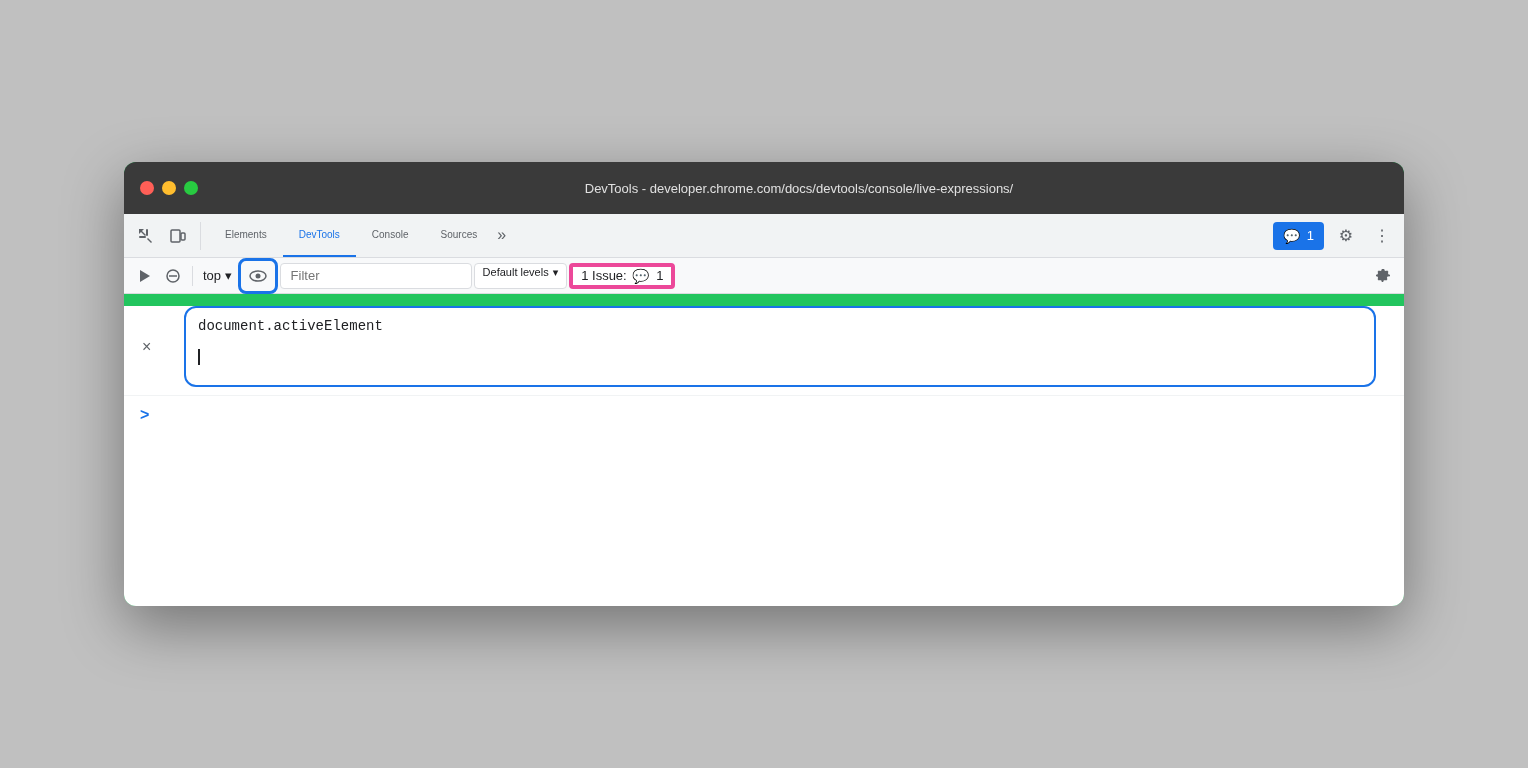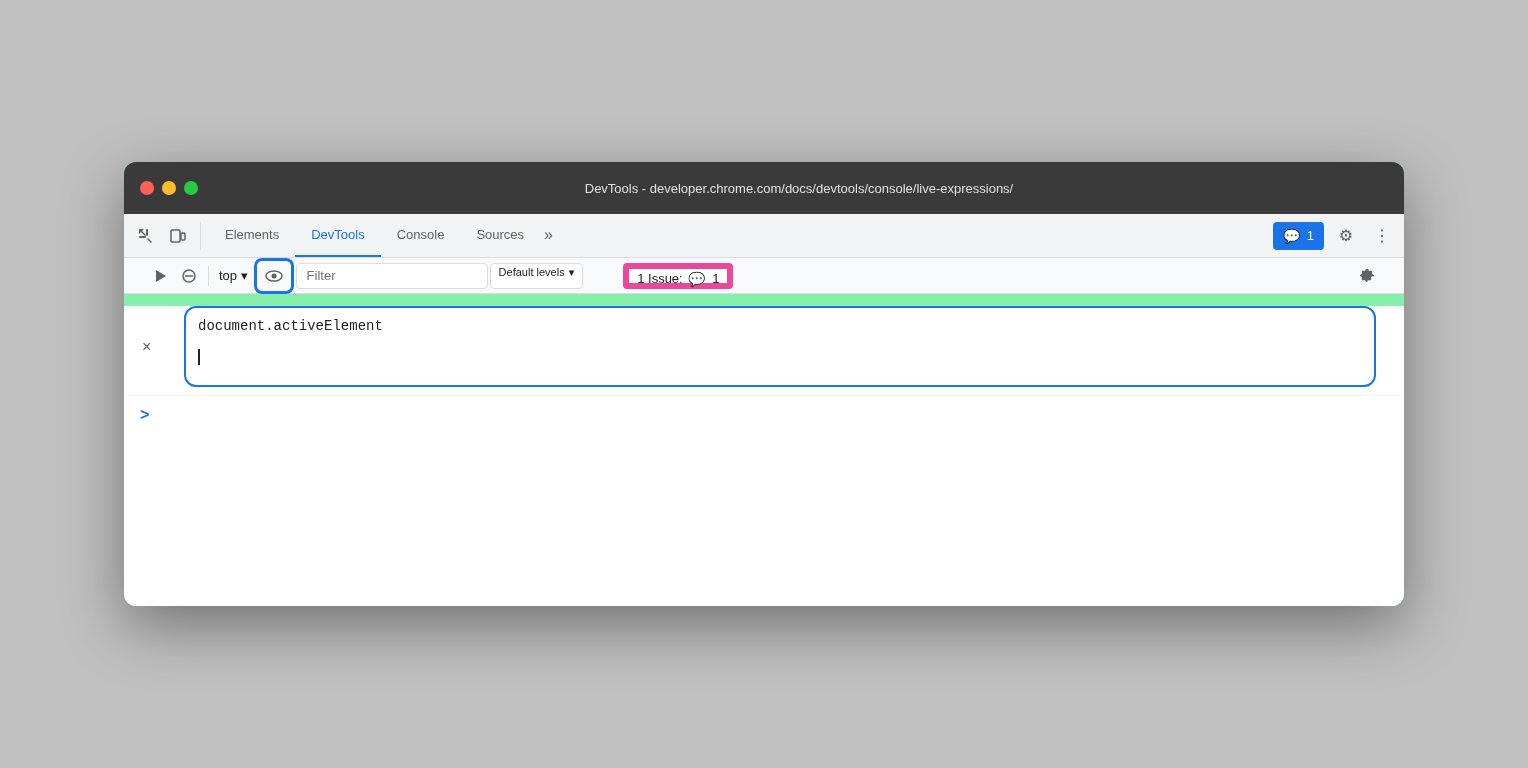--- a/index.html
+++ b/index.html
@@ -8,21 +8,21 @@
       background: #c0c0c0;
       display: flex;
       justify-content: center;
       align-items: center;
       min-height: 100vh;
       font-family: -apple-system, BlinkMacSystemFont, 'Segoe UI', sans-serif;
     }
 
     .window {
       width: 1280px;
-      background: #86efac;
+      background: #22c55e;
       border-radius: 12px;
       overflow: hidden;
       box-shadow: 0 20px 60px rgba(0,0,0,0.4);
     }
 
     
     .titlebar {
       background: #3a3a3a;
       height: 52px;
       display: flex;
@@ -92,21 +92,21 @@
       display: flex;
       align-items: stretch;
       height: 100%;
       gap: 0;
     }
 
     .tab {
       padding: 0 16px;
       display: flex;
       align-items: center;
-      font-size: 13px;
+      font-size: 10px;
       color: #5f6368;
       cursor: pointer;
       border-bottom: 2px solid transparent;
       white-space: nowrap;
       height: 100%;
     }
 
     .tab.active {
       color: #1a73e8;
       border-bottom: 2px solid #1a73e8;
@@ -137,21 +137,21 @@
       font-size: 14px;
     }
 
     
     .console-toolbar {
       background: #f8f9fa;
       border-bottom: 1px solid #dadce0;
       display: flex;
       align-items: center;
       height: 36px;
-      padding: 0 24px;
+      padding: 0 8px;
       gap: 2px;
     }
 
     .console-icon-btn {
       width: 26px;
       height: 26px;
       border: none;
       background: transparent;
       border-radius: 4px;
       cursor: pointer;
@@ -217,30 +217,29 @@
       background: white;
       border: 1px solid #dadce0;
       border-radius: 4px;
       padding: 2px 8px;
       height: 26px;
       cursor: pointer;
     }
 
     .issue-badge {
       display: flex;
-      align-items: flex-start;
+      align-items: center;
       gap: 6px;
       background: white;
-      border: 6px solid #ec4899;
+      border: 4px solid #ec4899;
       border-radius: 4px;
       padding: 2px 8px;
       height: 26px;
       font-size: 13px;
       color: #202124;
-      margin-left: 38px;
     }
 
     .issue-msg-icon {
       color: #1a73e8;
       font-size: 14px;
     }
 
     .console-gear {
       margin-left: auto;
     }

